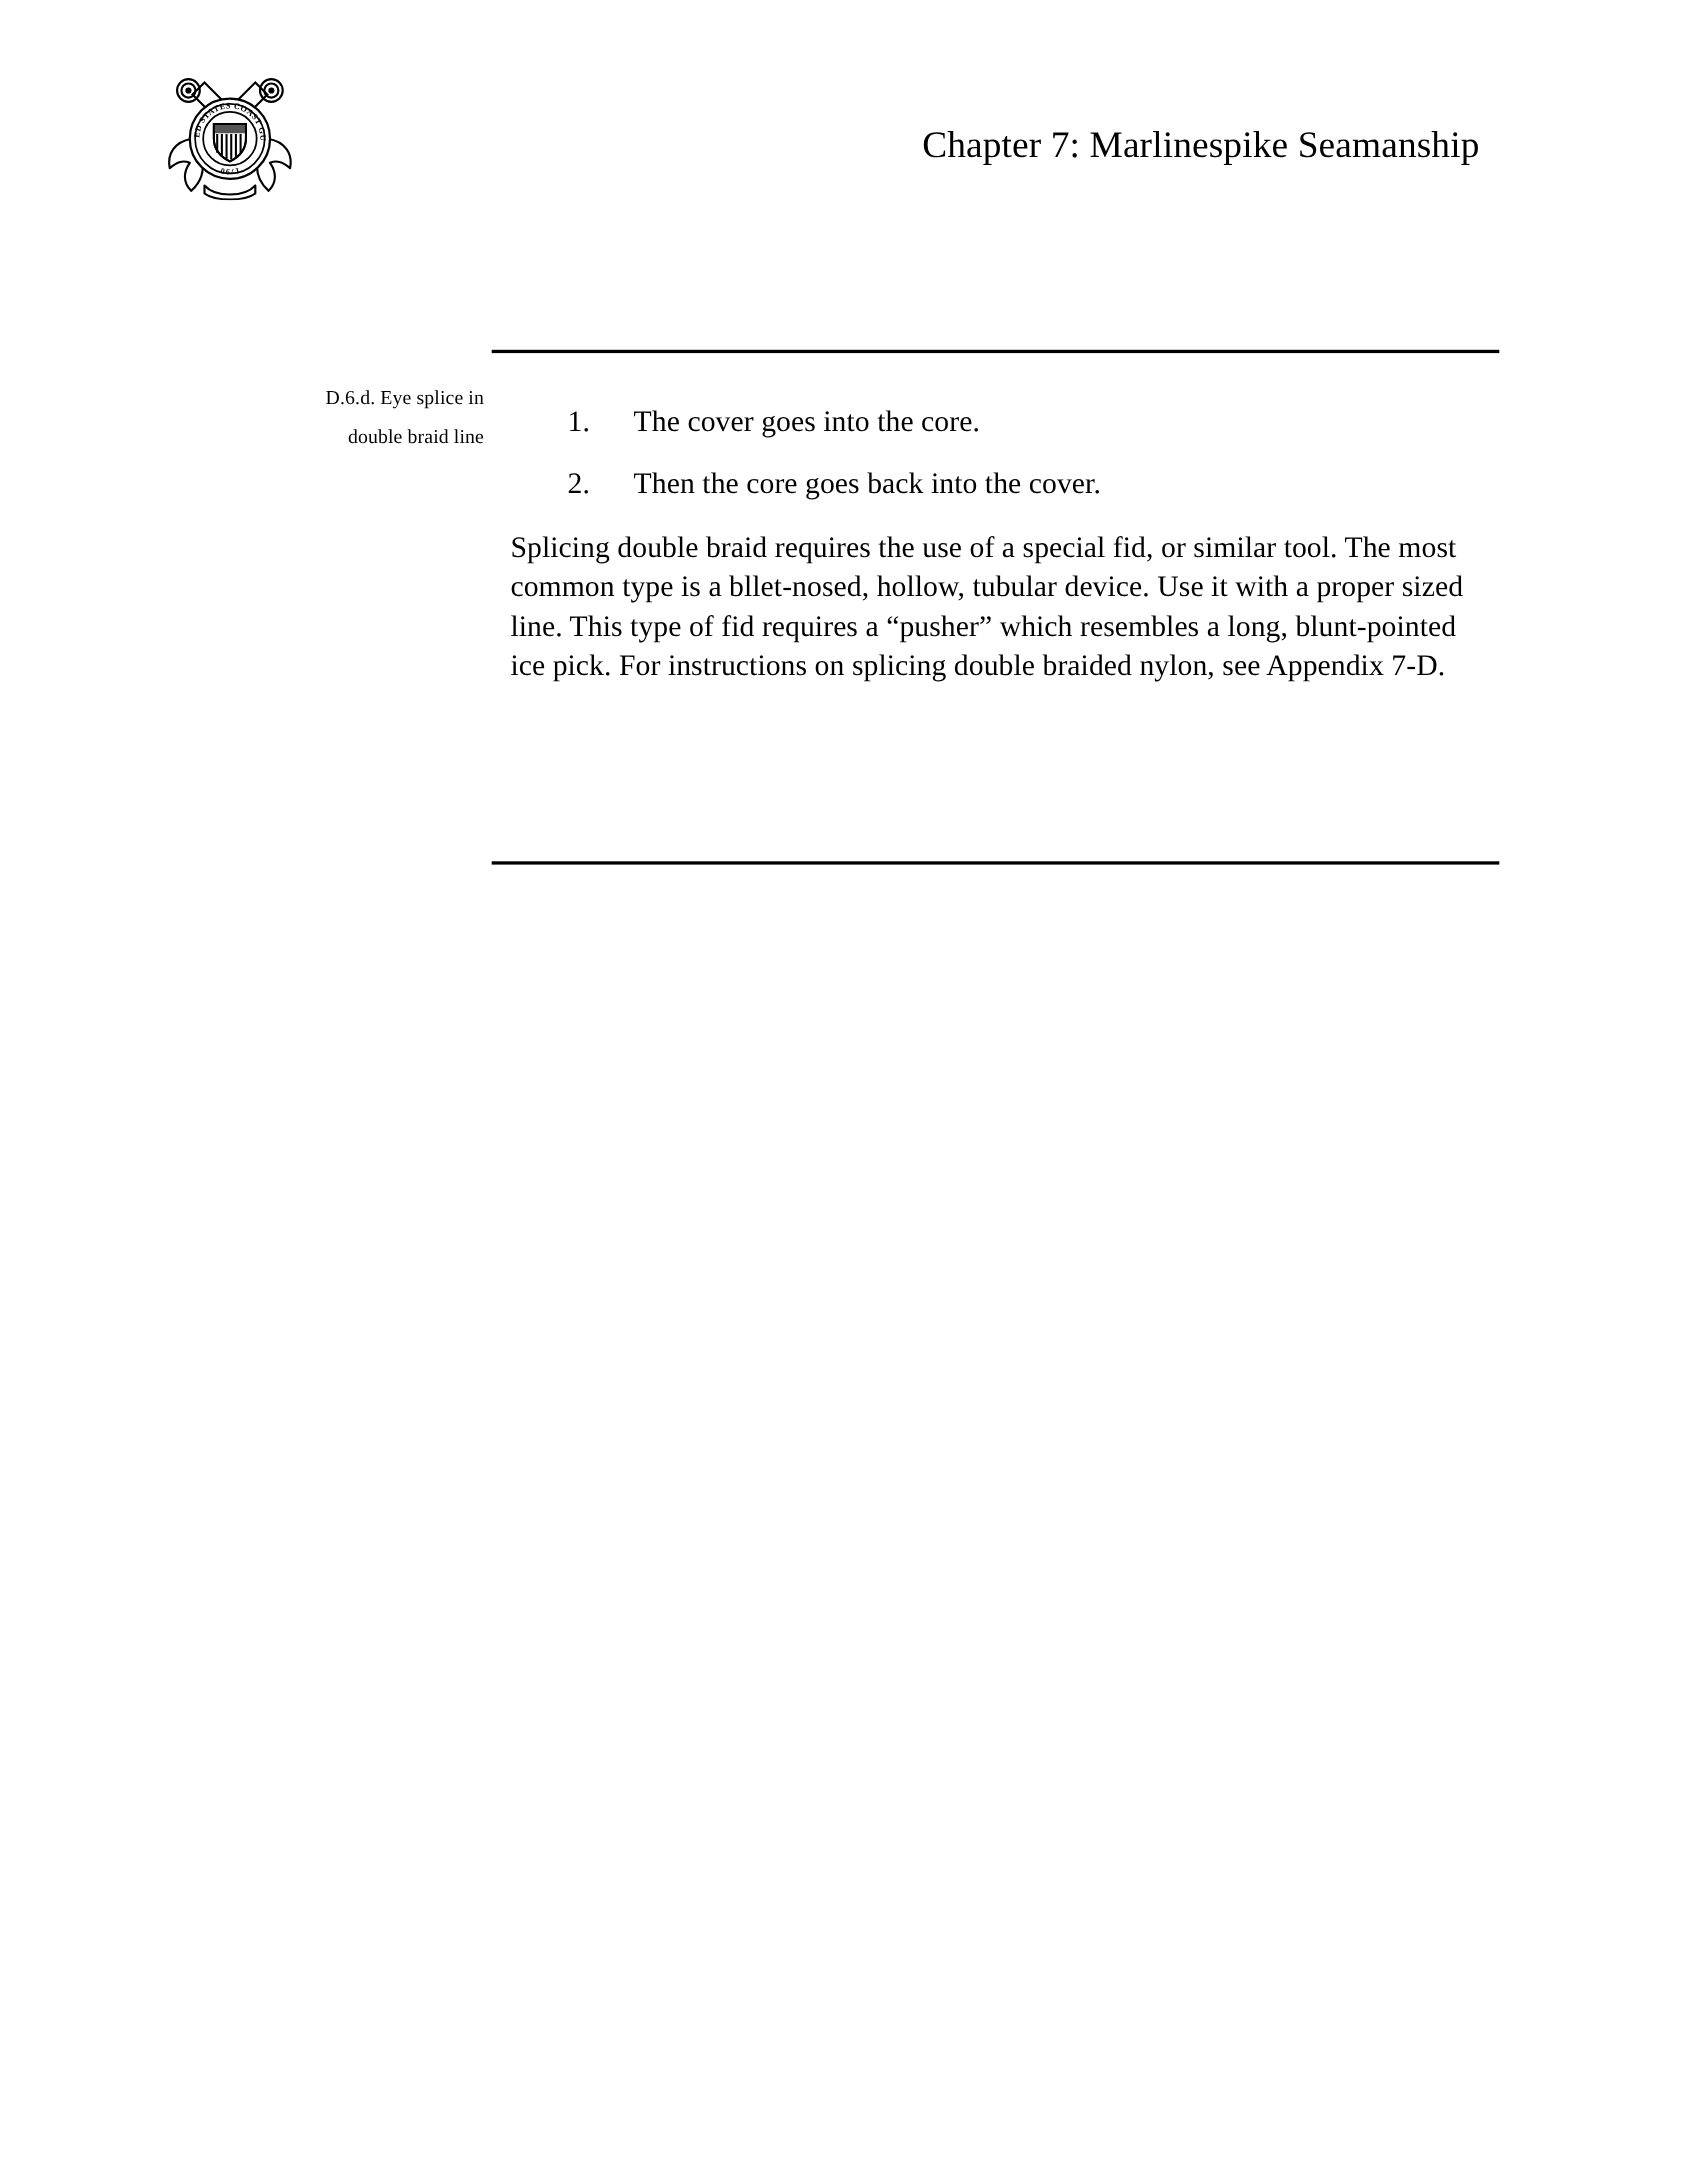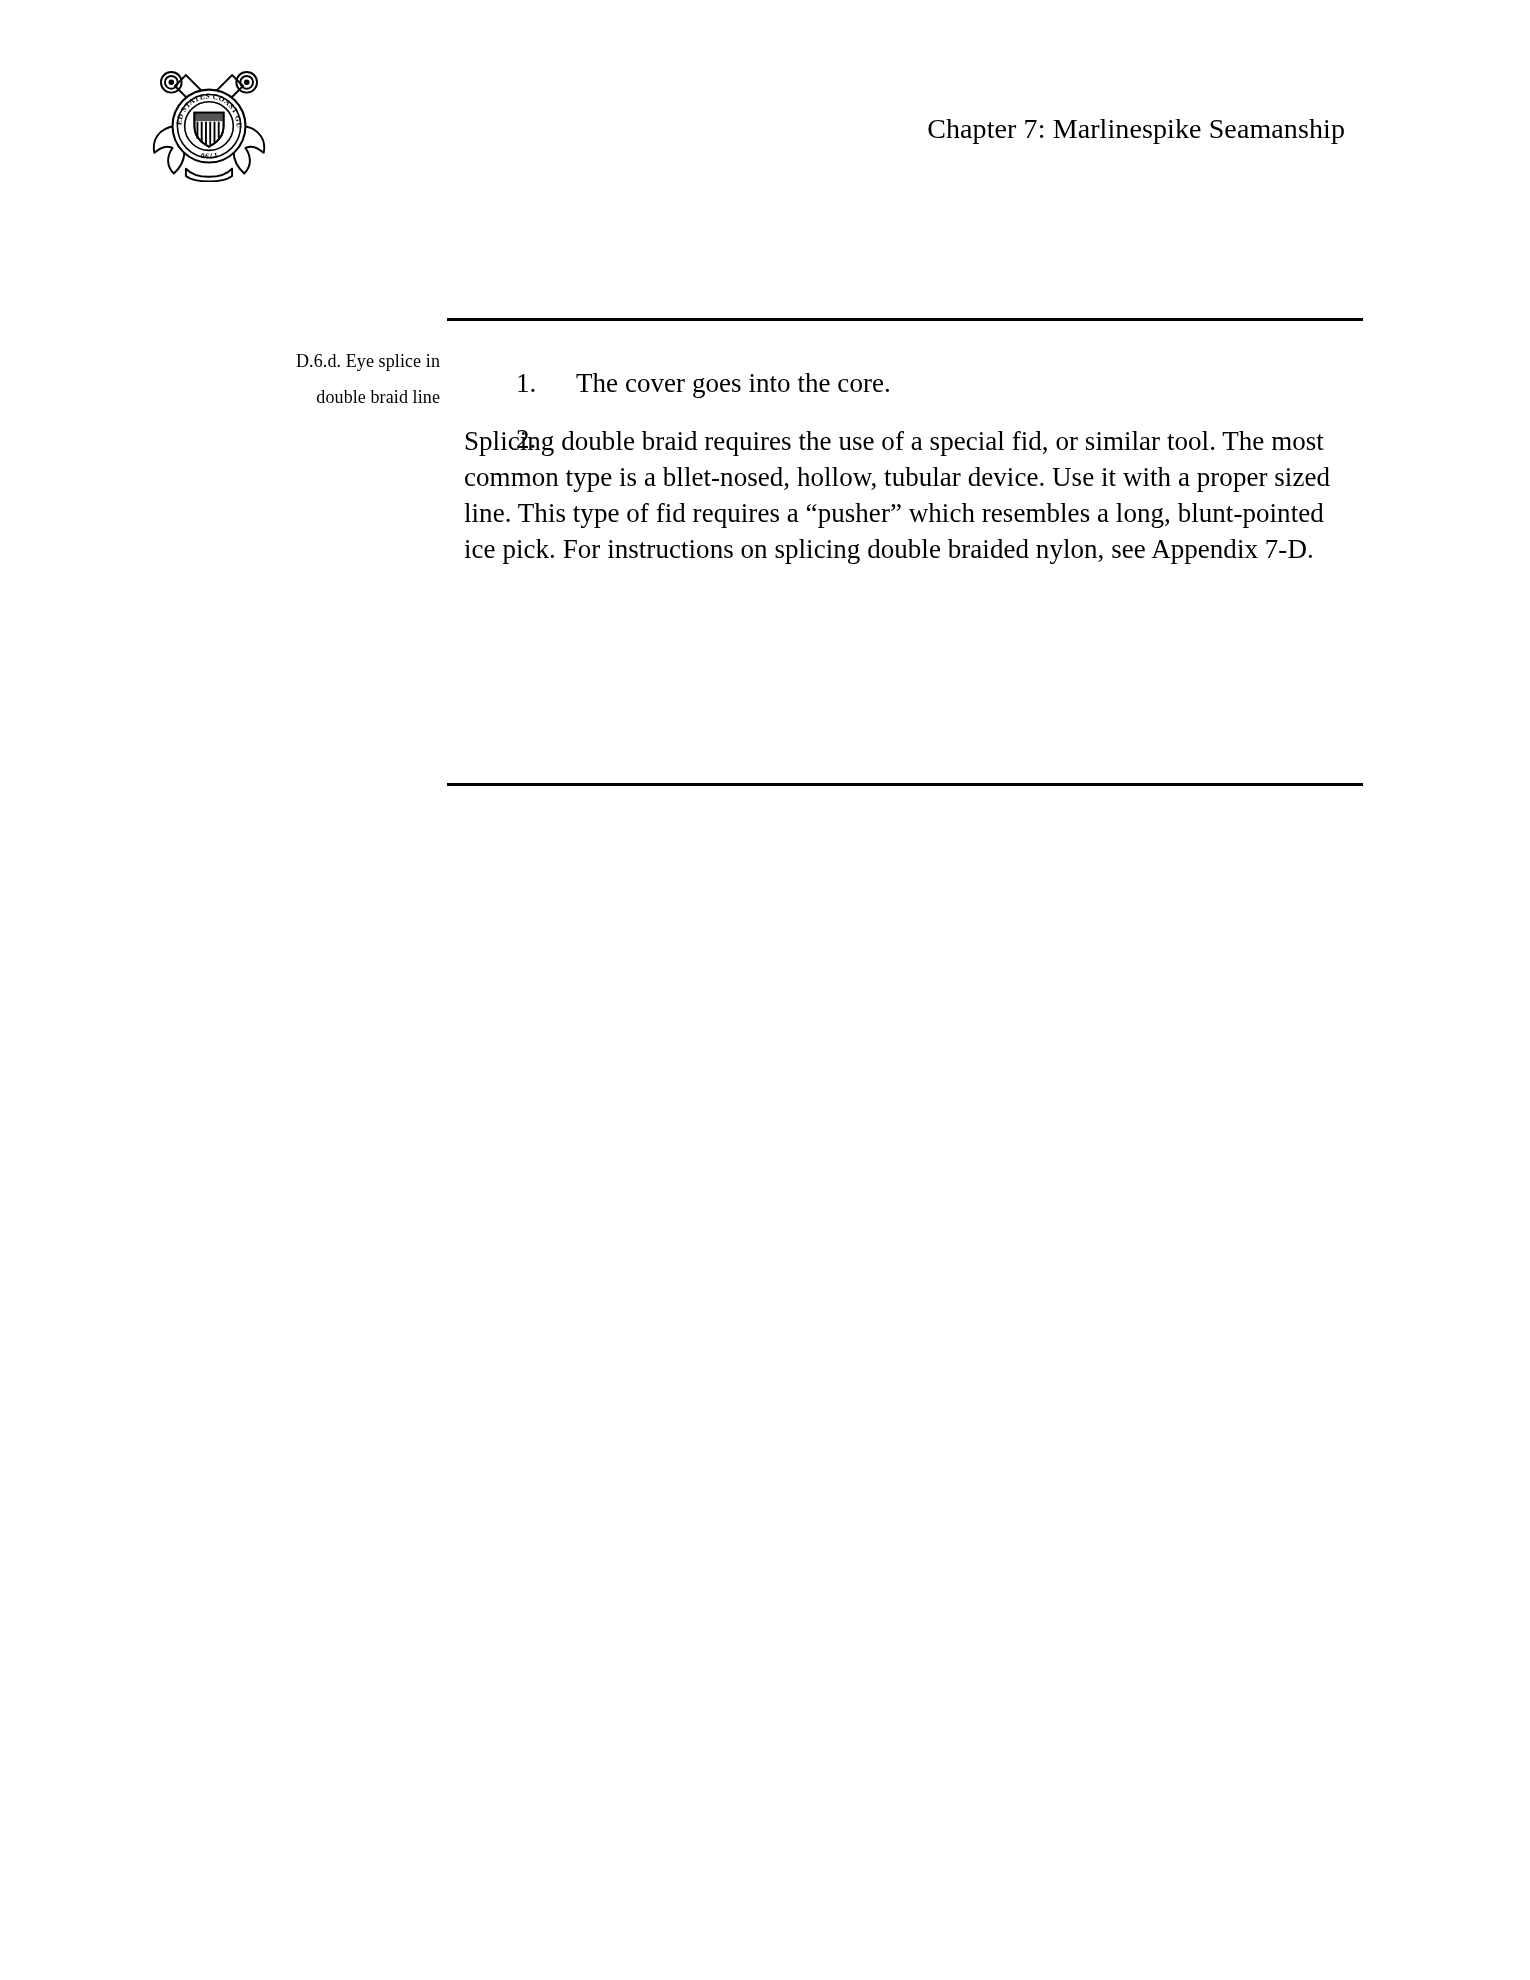--- a/index.html
+++ b/index.html
@@ -26,21 +26,21 @@
     top: 58px;
     width: 122px;
     height: 124px;
   }
   .header-seal svg { display: block; width: 100%; height: 100%; }
 
   .header-title {
     position: absolute;
     right: 185px;
     top: 113px;
-    font-size: 28px;
+    font-size: 34px;
     line-height: 1.15;
     letter-spacing: 0.1px;
     white-space: nowrap;
     text-align: right;
   }
 
   
   .rule {
     position: absolute;
     left: 447px;
@@ -195,20 +195,21 @@
     <div class="body-col">
 
 
       <ol class="numlist">
         <li>
           <span class="num">1.</span>
           <span>The cover goes into the core.</span>
         </li>
         <li>
           <span class="num">2.</span>
+          <span>Then the core goes back into the cover.</span>
         </li>
       </ol>
 
       <p class="para-gap">Splicing double braid requires the use of a special fid, or similar tool.  The most common type is a bllet-nosed, hollow, tubular device.  Use it with a proper sized line.  This type of fid requires a “pusher” which resembles a long, blunt-pointed ice pick.  For instructions on splicing double braided nylon, see Appendix 7-D.</p>
 
     </div>
   </div>
 
 
 </div>

